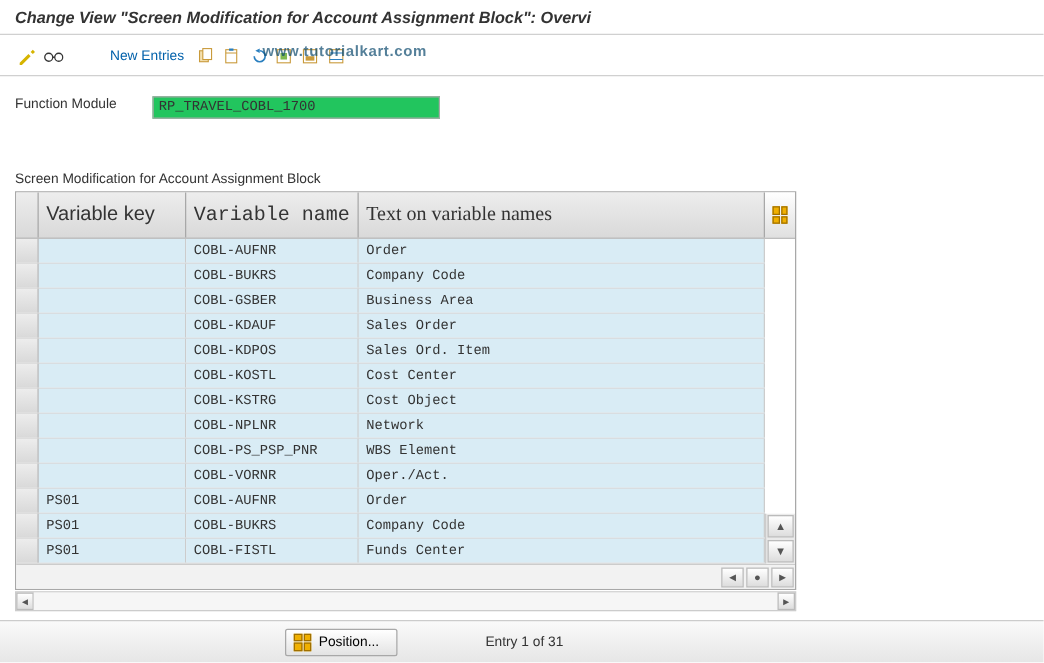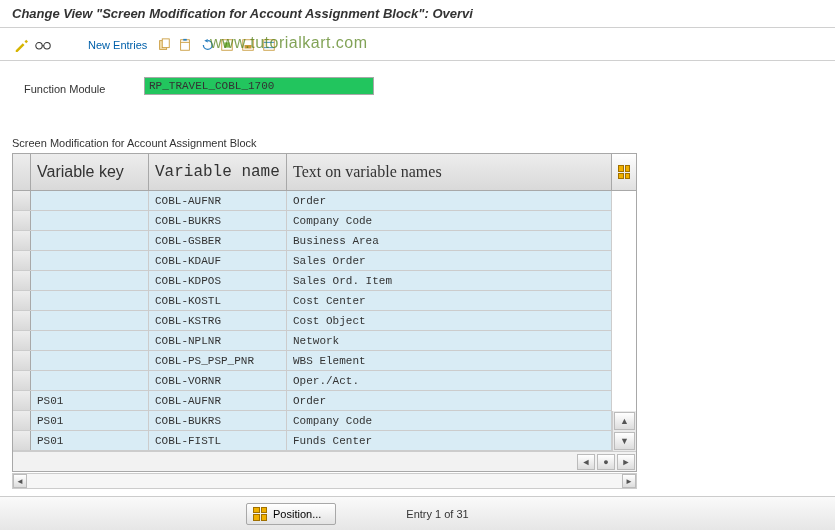--- a/index.html
+++ b/index.html
@@ -50,37 +50,36 @@
     }
     .tb-group {
       display: flex;
       align-items: center;
       gap: 3px;
     }
     .watermark {
       position: absolute;
       left: 210px;
       top: 2px;
-      font-size: 16px;
-      font-weight: normal;
-      color: #4d7c0f;
+      font-size: 12px;
+      font-weight: bold;
+      color: #0c4a6e;
       opacity: 0.7;
       pointer-events: none;
       letter-spacing: 0.5px;
     }
     .toolbar-divider {
       border: none;
       border-top: 1px solid #d0d0d0;
       margin: 2px 0 12px 0;
     }
     .form-row {
       display: flex;
-      align-items: flex-end;
-      padding: 4px 12px 18px 24px;
-      gap: 10px;
+      align-items: flex-start;
+      padding: 4px 12px 18px 12px;
     }
     .form-label {
       font-size: 11px;
       color: #333;
       width: 110px;
     }
     .form-input {
       border: 1px solid #a8a8a8;
       background: #22c55e;
       height: 18px;
@@ -185,21 +184,21 @@
     }
     .ohbtn{width:14px;height:14px;background:linear-gradient(#fff,#ddd);border:1px solid #bbb;display:flex;align-items:center;justify-content:center;font-size:8px;color:#555;}
     .ohtrack{flex:1;height:14px;background:#f6f6f6;}
     .footer-bar {
       position:absolute;
       left:0;right:0;bottom:0;
       height:34px;
       background:linear-gradient(#fafafa,#e6e6e6);
       border-top:1px solid #ccc;
       display:flex;align-items:center;
-      padding:0 26px;
+      padding:0 8px;
     }
     .footer-spacer{flex:0 0 220px;}
     .pos-btn{
       height:22px;background:linear-gradient(#fff,#e3e3e3);
       border:1px solid #a8a8a8;border-radius:2px;
       display:flex;align-items:center;gap:6px;
       padding:0 14px 0 6px;font-size:11px;cursor:pointer;
     }
     .pos-glyph{width:14px;height:14px;display:grid;grid-template-columns:1fr 1fr;grid-template-rows:1fr 1fr;gap:1px;}
     .pos-glyph span{background:#f0b000;border:1px solid #a07000;}

